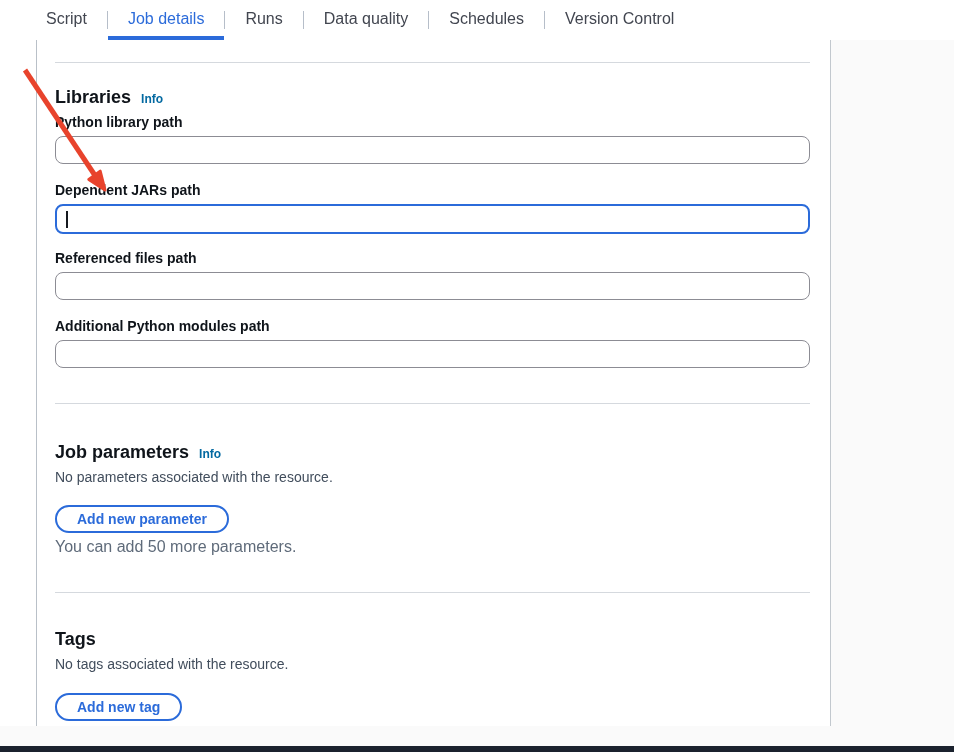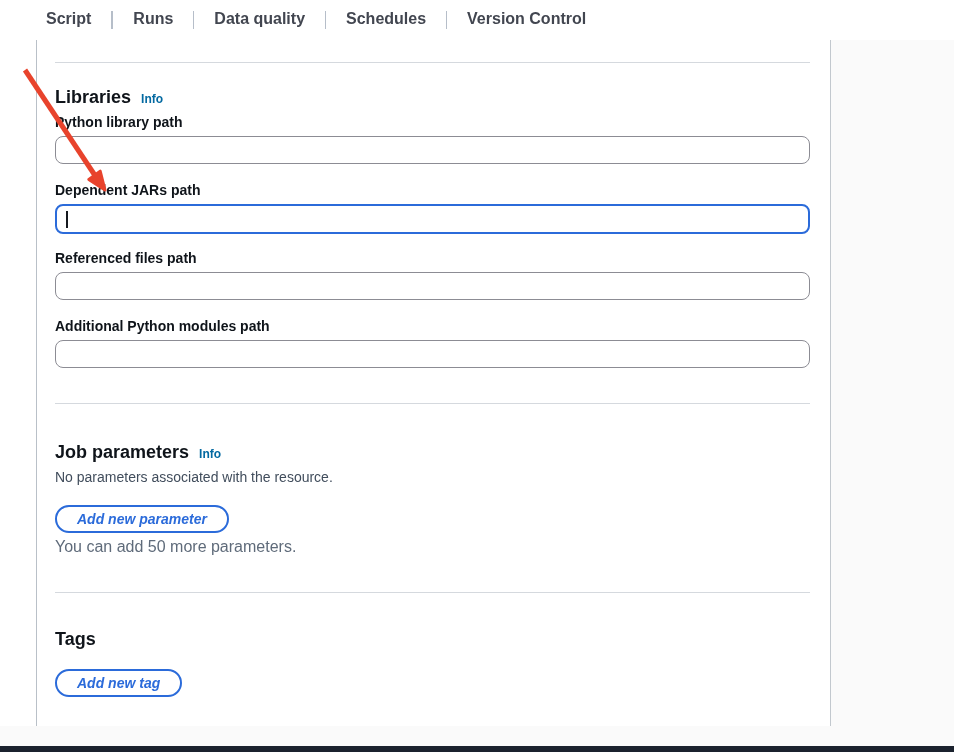--- a/index.html
+++ b/index.html
@@ -18,21 +18,21 @@
     display: flex;
     align-items: stretch;
     padding-left: 26px;
     background: #ffffff;
   }
   .tab {
     display: flex;
     align-items: center;
     padding: 2px 20px 0 20px;
     font-size: 16px;
-    font-weight: 700;
+    font-weight: 400;
     color: #424650;
     border-bottom: 4px solid transparent;
     cursor: pointer;
     white-space: nowrap;
   }
   .tab.active {
     color: #2b6bda;
     border-bottom-color: #2b6bda;
   }
   .tab-sep {
@@ -145,21 +145,20 @@
     border: 2px solid #2b6bda;
     border-radius: 16px;
     background: #ffffff;
     color: #2b6bda;
     font-family: "Liberation Sans", sans-serif;
     font-size: 14px;
     line-height: 24px;
     font-weight: 700;
     cursor: pointer;
     white-space: nowrap;
-    font-style: italic;
   }
   .btn-tag { margin-top: 20px; }
 
   
   .footer-strip { height: 20px; background: #fafafa; }
   .bottom-bar { height: 6px; background: #1b222e; }
 
   
   .arrow-overlay {
     position: absolute;
@@ -168,20 +167,21 @@
     pointer-events: none;
     z-index: 20;
   }
 </style>
 </head>
 <body>
 
 <nav class="tabbar">
   <div class="tab">Script</div>
   <div class="tab-sep"></div>
+  <div class="tab active">Job details</div>
   <div class="tab-sep"></div>
   <div class="tab">Runs</div>
   <div class="tab-sep"></div>
   <div class="tab">Data quality</div>
   <div class="tab-sep"></div>
   <div class="tab">Schedules</div>
   <div class="tab-sep"></div>
   <div class="tab">Version Control</div>
 </nav>
 
@@ -223,20 +223,21 @@
       <button class="pill-btn">Add new parameter</button>
       <div class="hint-text">You can add 50 more parameters.</div>
     </section>
 
     <hr class="divider d3">
 
     <section>
       <div class="section-head sh-tags">
         <h2>Tags</h2>
       </div>
+      <div class="empty-text">No tags associated with the resource.</div>
       <button class="pill-btn btn-tag">Add new tag</button>
     </section>
   </div>
 
   <div class="gutter"></div>
 </div>
 
 <div class="footer-strip"></div>
 <div class="bottom-bar"></div>
 

